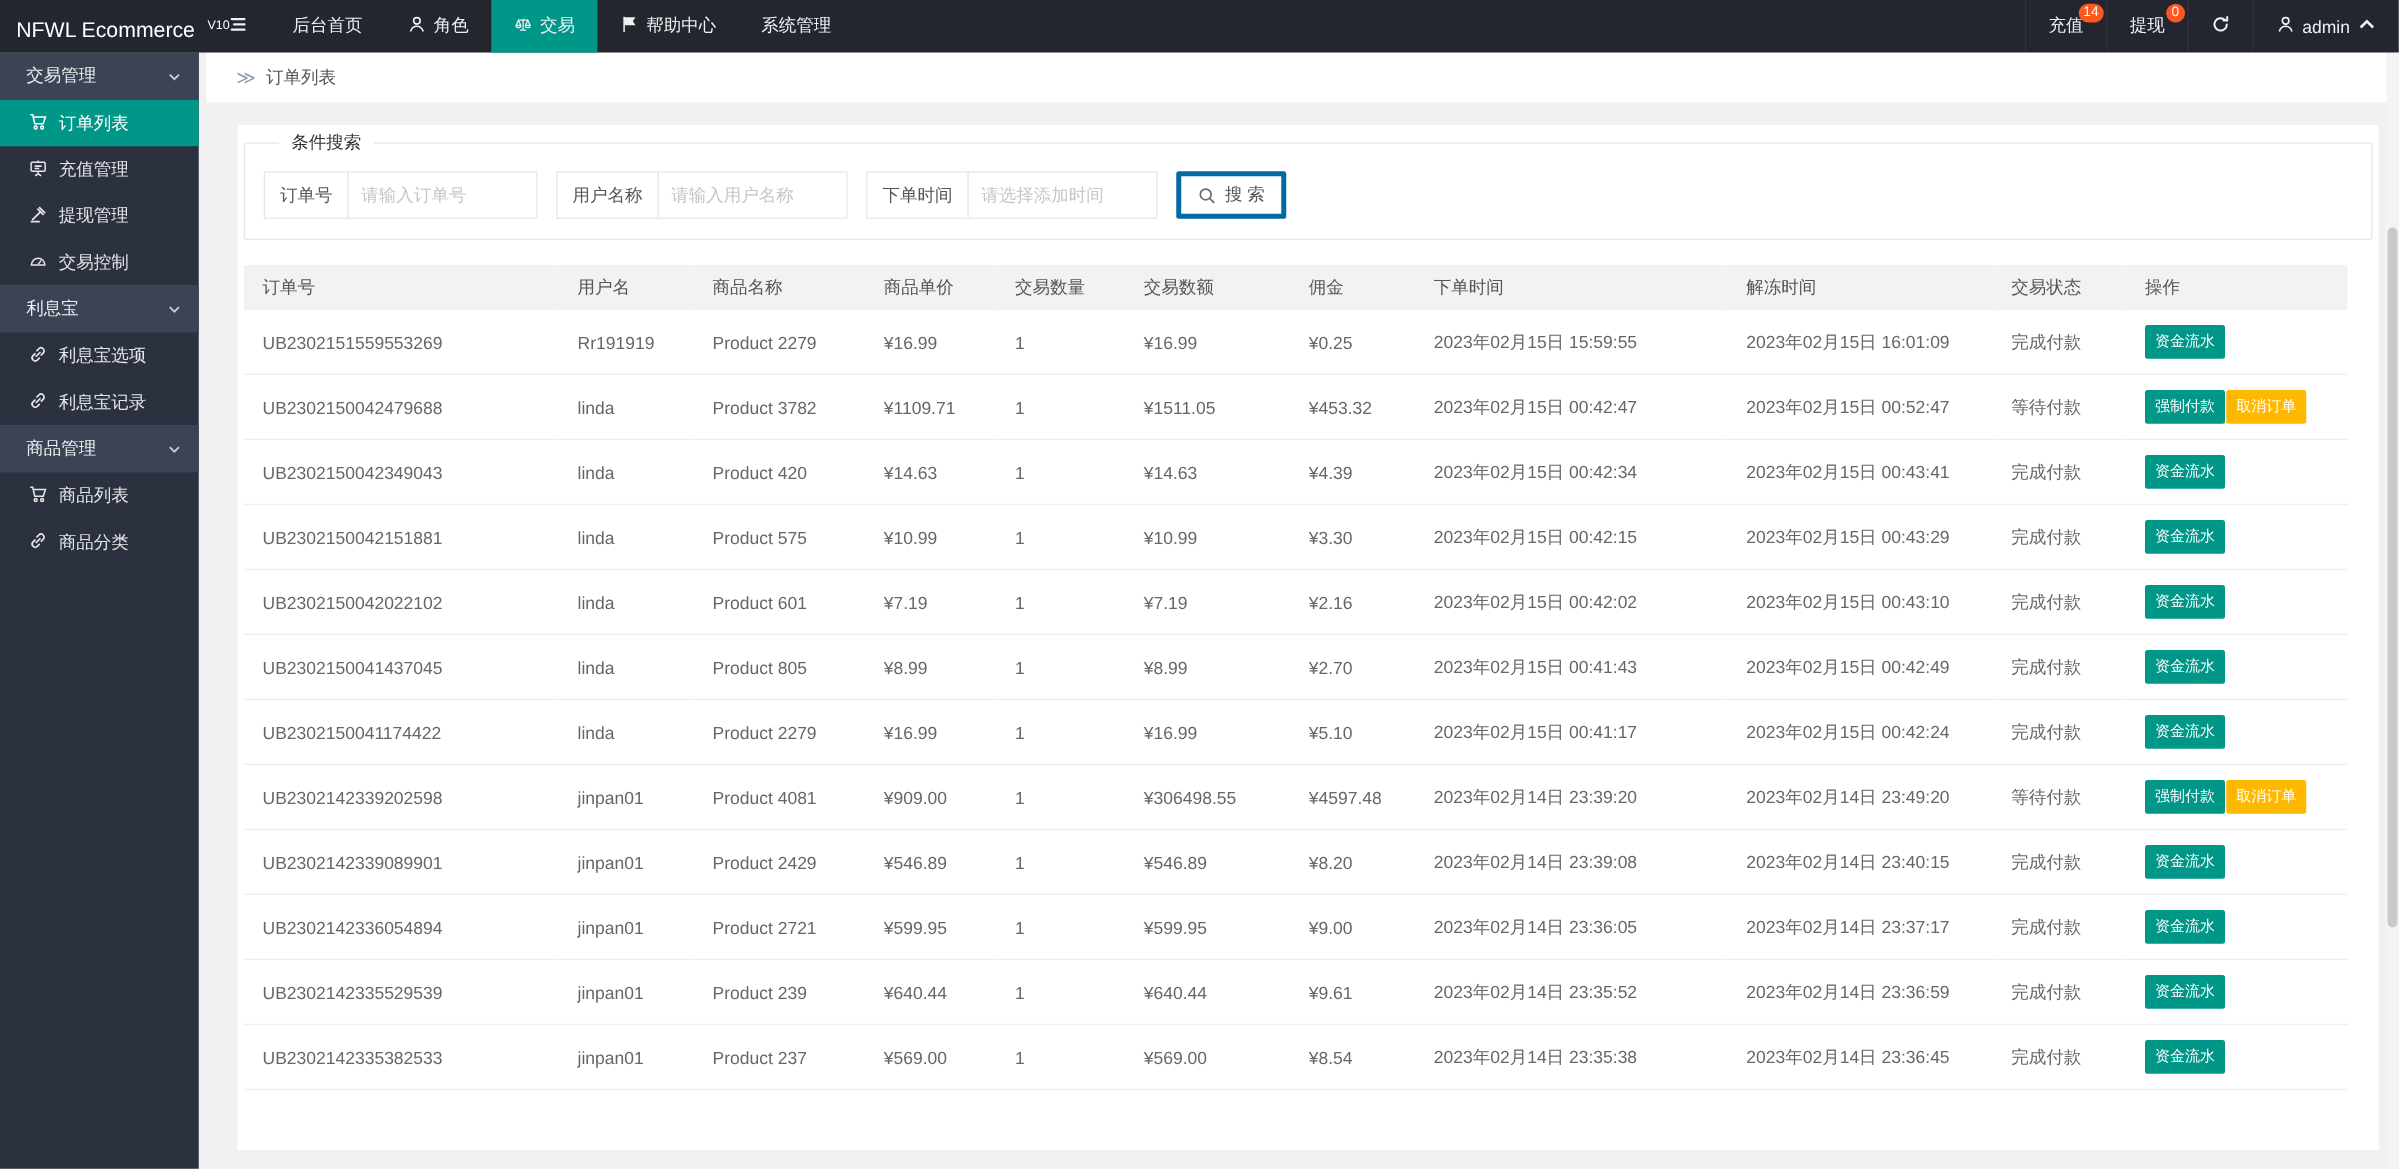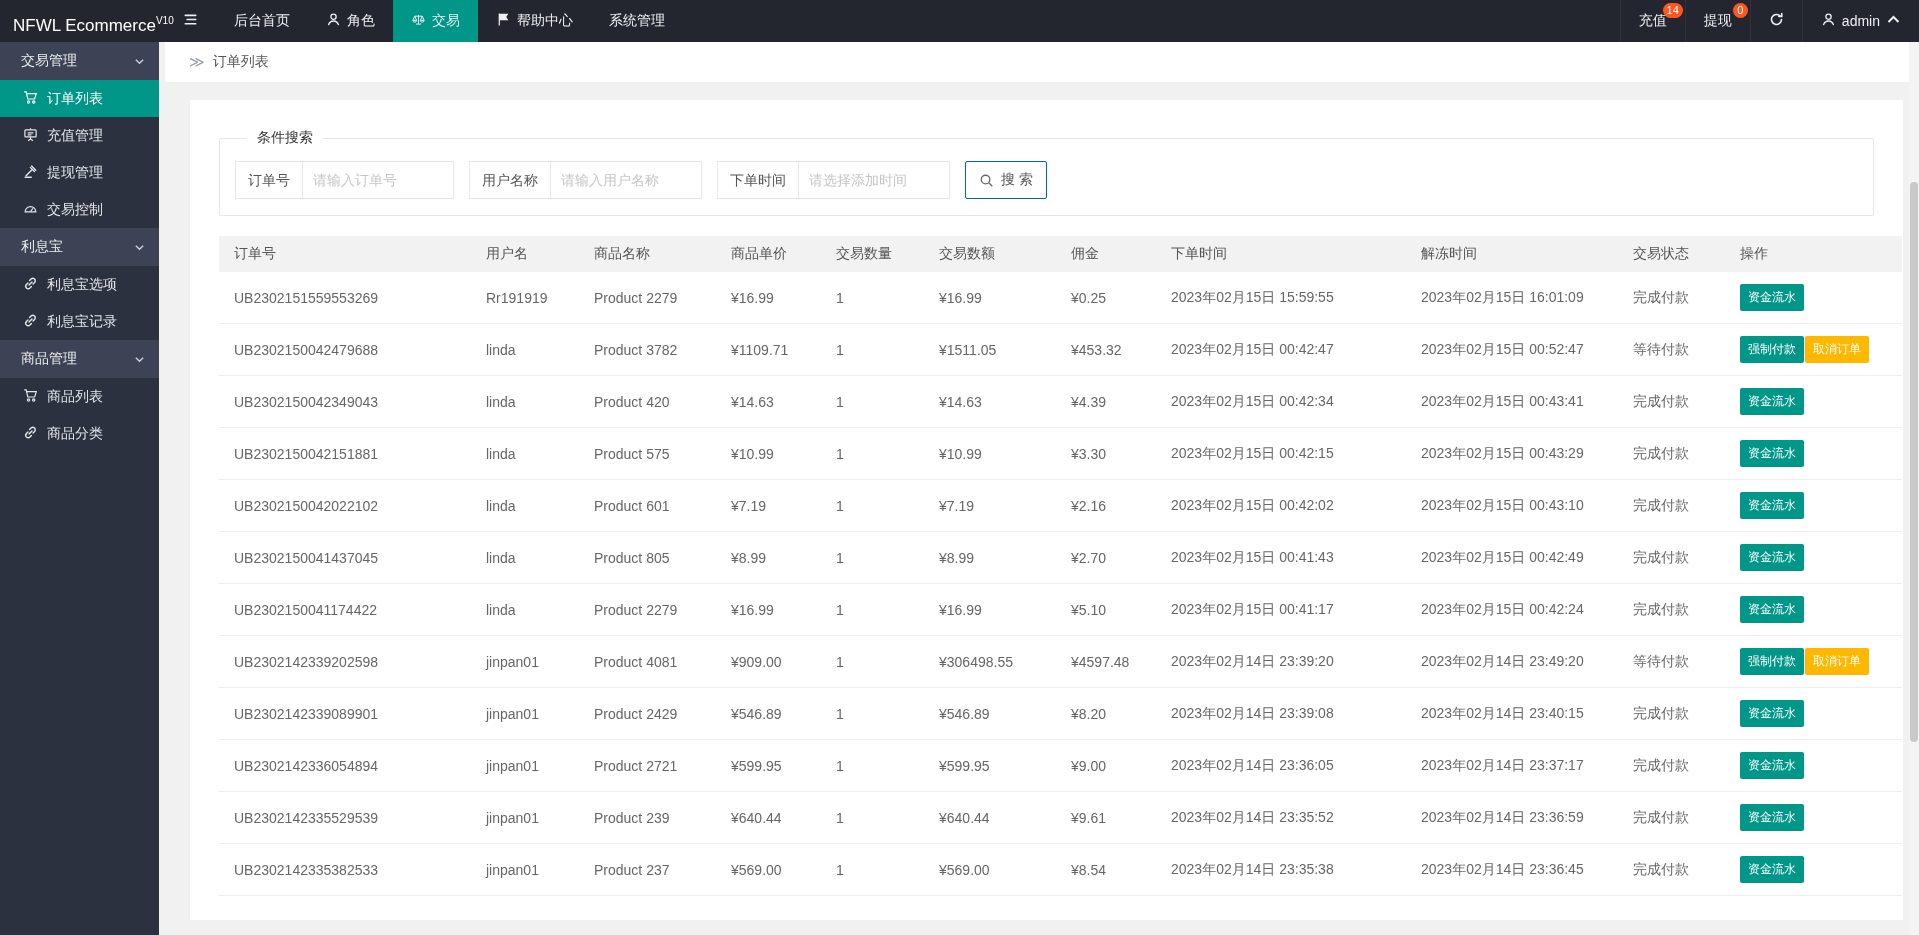--- a/index.html
+++ b/index.html
@@ -4,21 +4,21 @@
 <style>
   * { margin:0; padding:0; box-sizing:border-box; }
   html,body { width:1919px; height:935px; overflow:hidden;
     font-family:"Liberation Sans","DejaVu Sans",sans-serif; background:#f1f1f1; }
 
   
   .topbar { position:absolute; top:0; left:0; right:0; height:42px;
     background:#23262E; display:flex; align-items:stretch; z-index:10; }
   .logo { width:165px; color:#fff; font-size:17px; line-height:42px;
     padding-left:13px; white-space:nowrap; }
-  .logo sup { font-size:10px; margin-left:0; }
+  .logo sup { font-size:10px; margin-left:10px; }
   .nav-left { display:flex; align-items:stretch; }
   .nav-item { display:flex; align-items:center; gap:6px; padding:0 18px;
     color:#eef0f2; font-size:14px; cursor:pointer;justify-content:flex-end; }
   .nav-item.active { background:#009688; }
   .nav-item svg { width:15px; height:15px; }
   .nav-right { margin-left:auto; display:flex; align-items:stretch; }
   .nav-right .nav-item { border-left:1px solid rgba(255,255,255,.06); position:relative; }
   .badge { position:absolute; top:3px; right:2px; background:#FF5722; color:#fff;
     font-size:11px; line-height:15px; height:15px; min-width:15px; padding:0 4px;
     border-radius:9px; text-align:center; }
@@ -34,36 +34,36 @@
     padding-left:23px; cursor:pointer; color:#e3e5e9; }
   .side-item.active { background:#009688; color:#fff; }
   .side-item svg { width:15px; height:15px; flex:none; }
 
   
   .main { position:absolute; top:42px; left:165px; right:0; bottom:0; }
   .breadcrumb { height:40px; background:#fff; display:flex; align-items:center;
     padding-left:24px; font-size:14px; color:#555; gap:8px; }
   .crumb-icon { color:#95a1ad; font-size:15px; }
   .content { padding:18px 16px 0 25px; }
-  .card { background:#fff; width:1713px; height:820px; padding:29px; overflow:hidden; }
+  .card { background:#fff; width:1713px; height:820px; padding:5px; overflow:hidden; }
 
   
   fieldset.search { border:1px solid #e6e6e6; border-radius:2px;
     padding:14px 15px 16px; margin-bottom:20px; }
   fieldset.search legend { margin-left:12px; padding:0 10px; font-size:14px; color:#333; }
   .form-row { display:flex; align-items:center; gap:15px; }
   .pair { display:flex; }
   .pair-label { height:38px; line-height:36px; border:1px solid #e6e6e6;
     background:#fff; padding:0 12px; font-size:14px; color:#555; white-space:nowrap; }
   .pair input { height:38px; width:152px; border:1px solid #e6e6e6; margin-left:-1px;
     padding:0 10px; font-size:14px; color:#666; outline:none;
     font-family:"Liberation Sans","DejaVu Sans",sans-serif; }
   .pair input::placeholder { color:#c6c6c6; }
   .search-btn { height:38px; display:flex; align-items:center; gap:7px;
-    border:1px solid #0369a1; border-radius:2px; background:#fff; padding:0 13px;
+    border:4px solid #0369a1; border-radius:2px; background:#fff; padding:0 13px;
     font-size:14px; color:#555; cursor:pointer;
     font-family:"Liberation Sans","DejaVu Sans",sans-serif; }
   .search-btn svg { width:15px; height:15px; color:#666; }
 
   
   table { border-collapse:collapse; table-layout:fixed; width:1683px; font-size:14px; }
   thead th { background:#f2f2f2; color:#555; font-weight:normal; text-align:left;
     padding:9px 15px; }
   tbody td { color:#666; padding:12px 15px; border-bottom:1px solid #eee;
     white-space:nowrap; overflow:hidden; }

